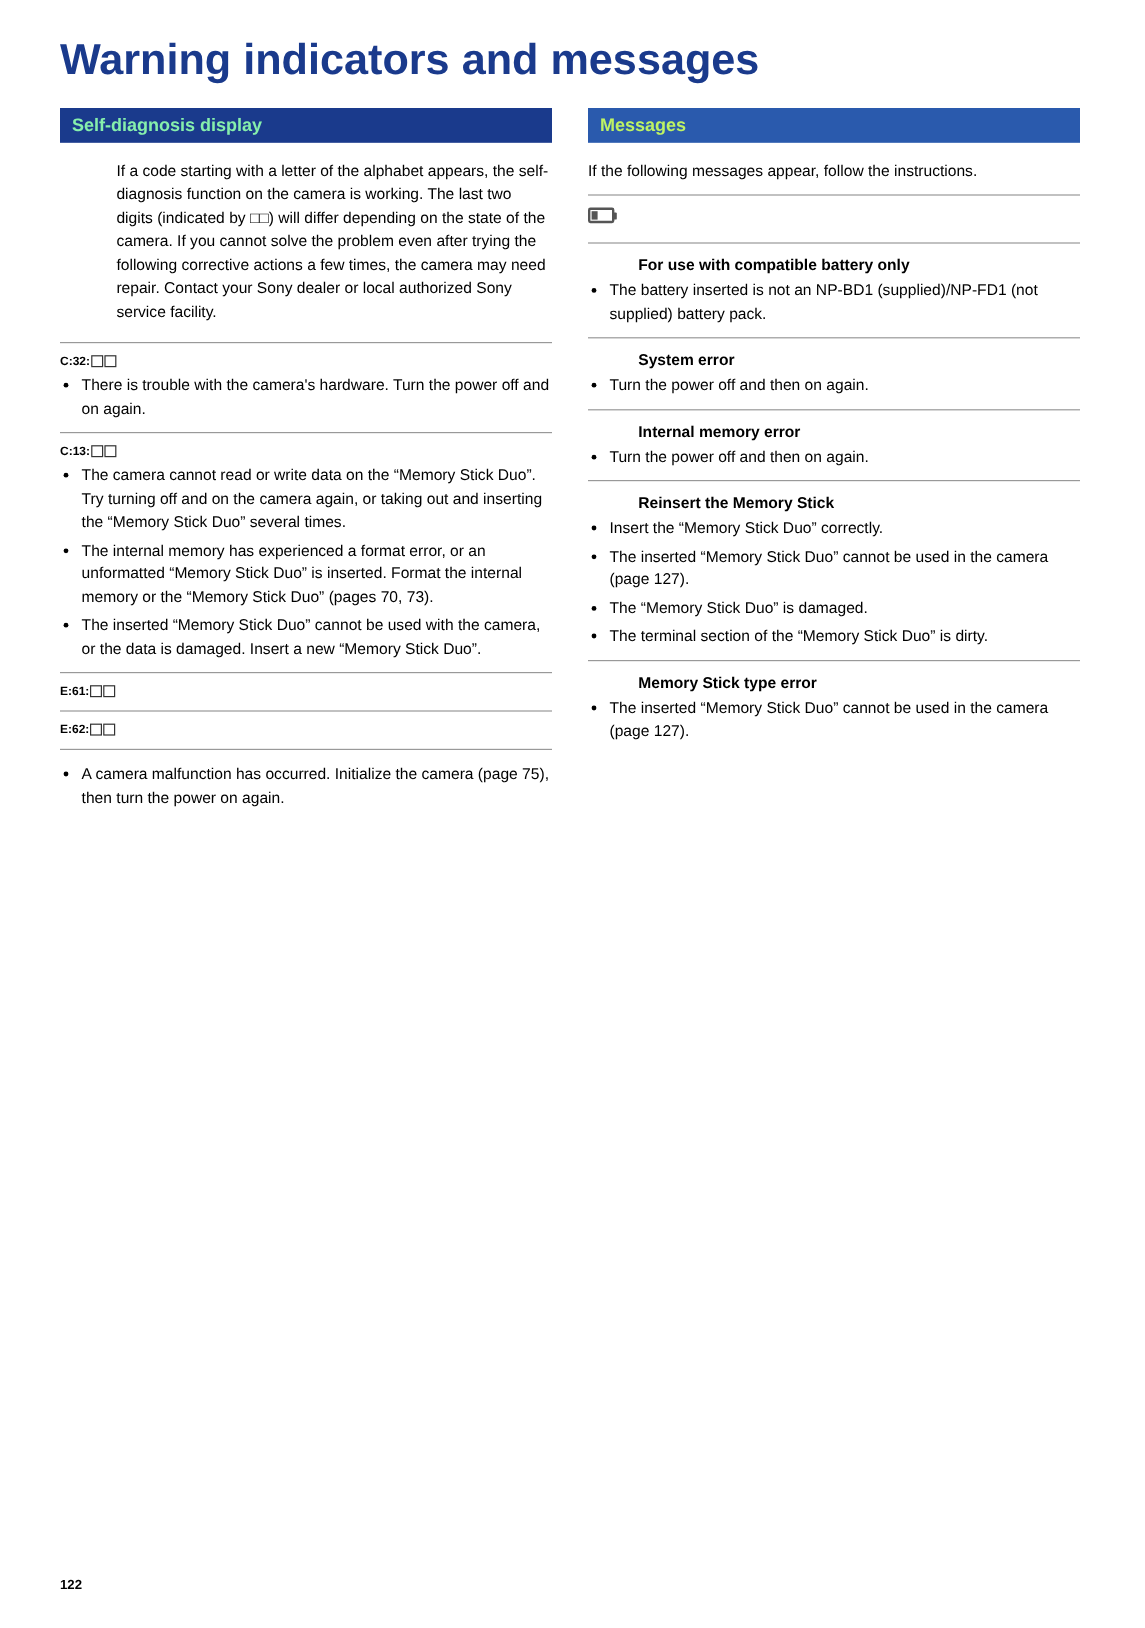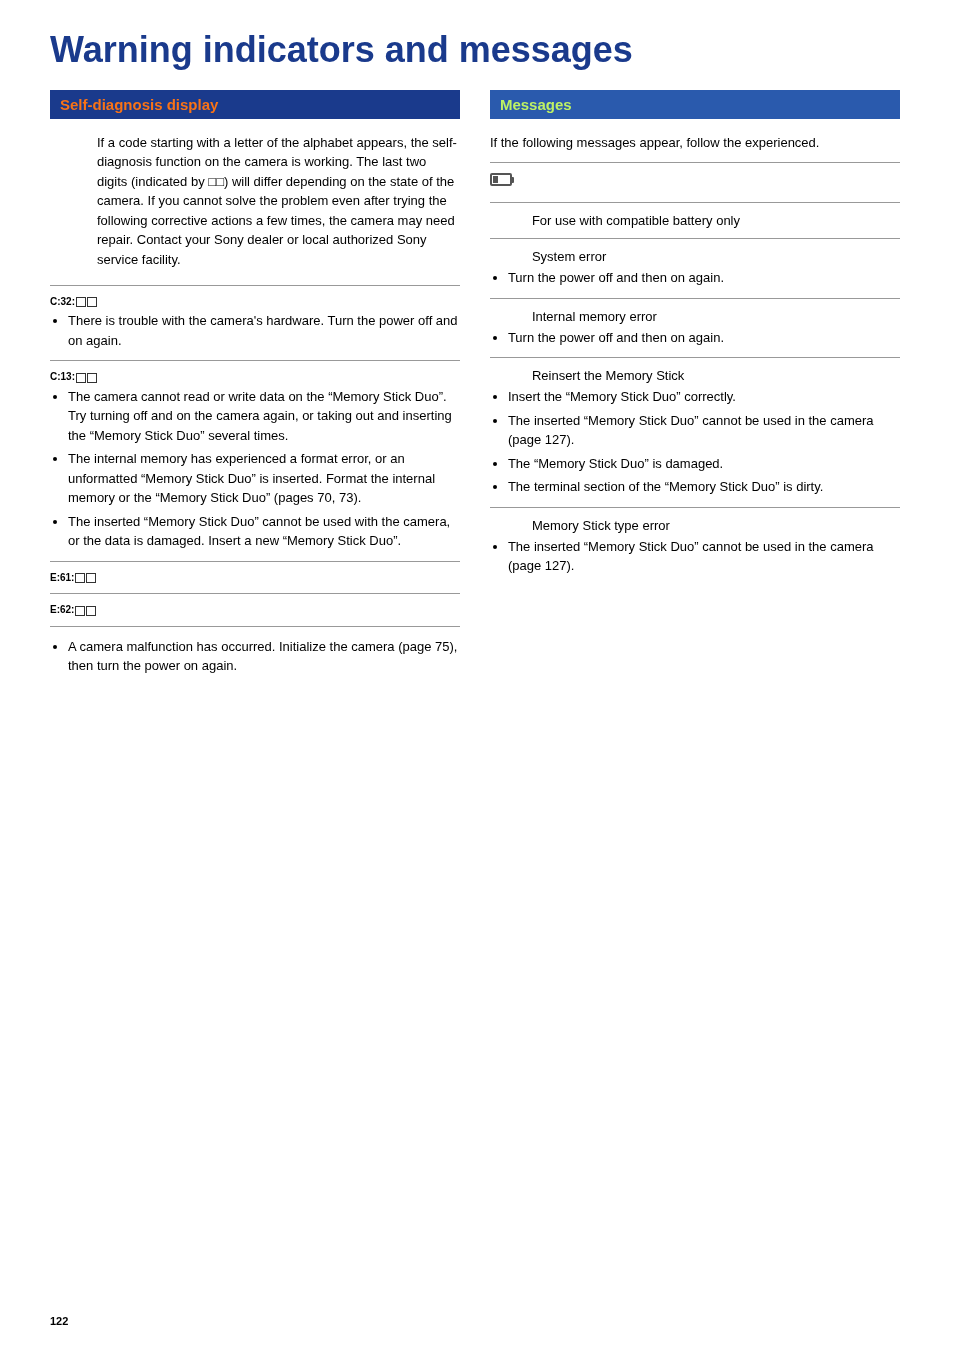--- a/index.html
+++ b/index.html
@@ -27,21 +27,21 @@
       margin-top: 10px;
     }
     .col-left {
       width: 48%;
     }
     .col-right {
       width: 48%;
     }
     .section-header {
       background-color: #1a3a8c;
-      color: #f97316;
+      color: #86efac;
       font-weight: bold;
       font-size: 15px;
       padding: 6px 10px;
       margin-bottom: 14px;
     }
     .section-header-right {
       background-color: #2a5aad;
       color: #bef264;
       font-weight: bold;
       font-size: 15px;
@@ -77,21 +77,21 @@
       margin-left: 18px;
       margin-bottom: 4px;
     }
     .bullet-list li {
       font-size: 13px;
       line-height: 1.5;
       list-style-type: disc;
       margin-bottom: 4px;
     }
     .msg-section-title {
-      font-weight: normal;
+      font-weight: bold;
       font-size: 13px;
       margin-bottom: 4px;
       margin-top: 8px;
       padding-left: 42px;
     }
     .battery-icon {
       display: inline-block;
       width: 22px;
       height: 13px;
       border: 2px solid #555;
@@ -170,33 +170,36 @@
 
     <hr class="divider">
 
     <ul class="bullet-list">
       <li>A camera malfunction has occurred. Initialize the camera (page 75), then turn the power on again.</li>
     </ul>
   </div>
 
   <div class="col-right">
     <div class="section-header-right">Messages</div>
-    <p class="msg-intro">If the following messages appear, follow the experienced.</p>
+    <p class="msg-intro">If the following messages appear, follow the instructions.</p>
 
     <hr class="divider">
 
     <div>
       <div class="battery-icon">
         <div class="battery-icon-inner"></div>
       </div>
     </div>
 
     <hr class="divider">
 
     <div class="msg-section-title">For use with compatible battery only</div>
+    <ul class="bullet-list">
+      <li>The battery inserted is not an NP-BD1 (supplied)/NP-FD1 (not supplied) battery pack.</li>
+    </ul>
 
     <hr class="divider">
 
     <div class="msg-section-title">System error</div>
     <ul class="bullet-list">
       <li>Turn the power off and then on again.</li>
     </ul>
 
     <hr class="divider">
 

